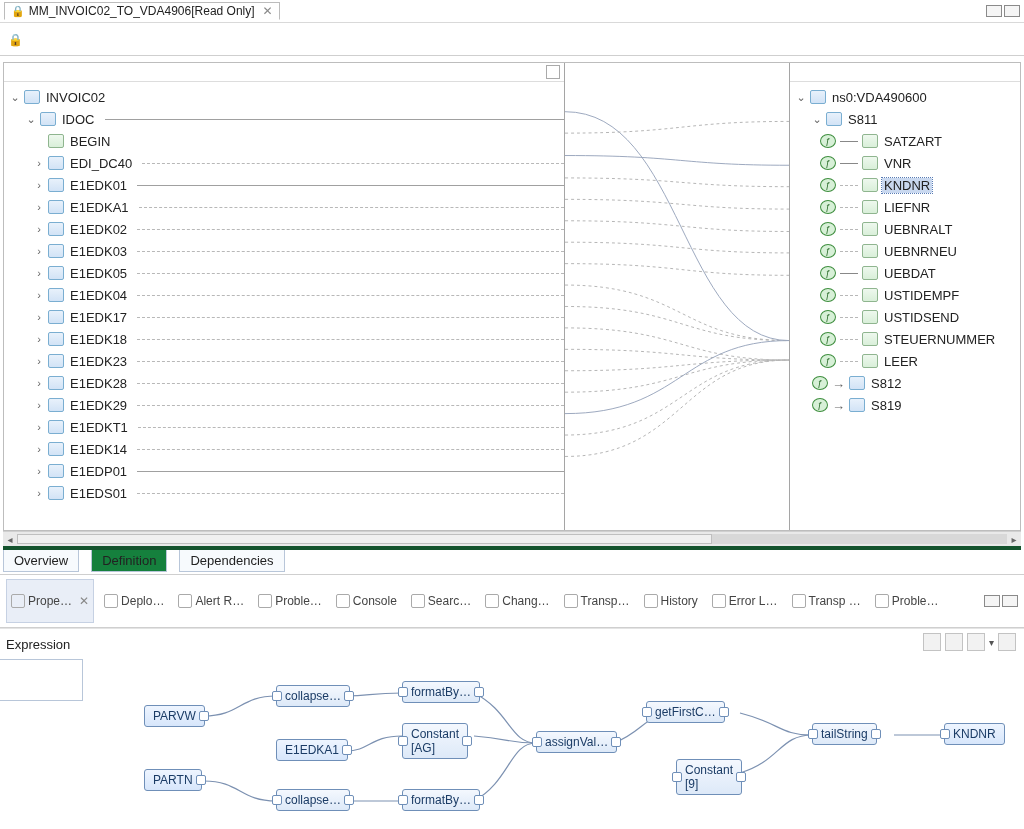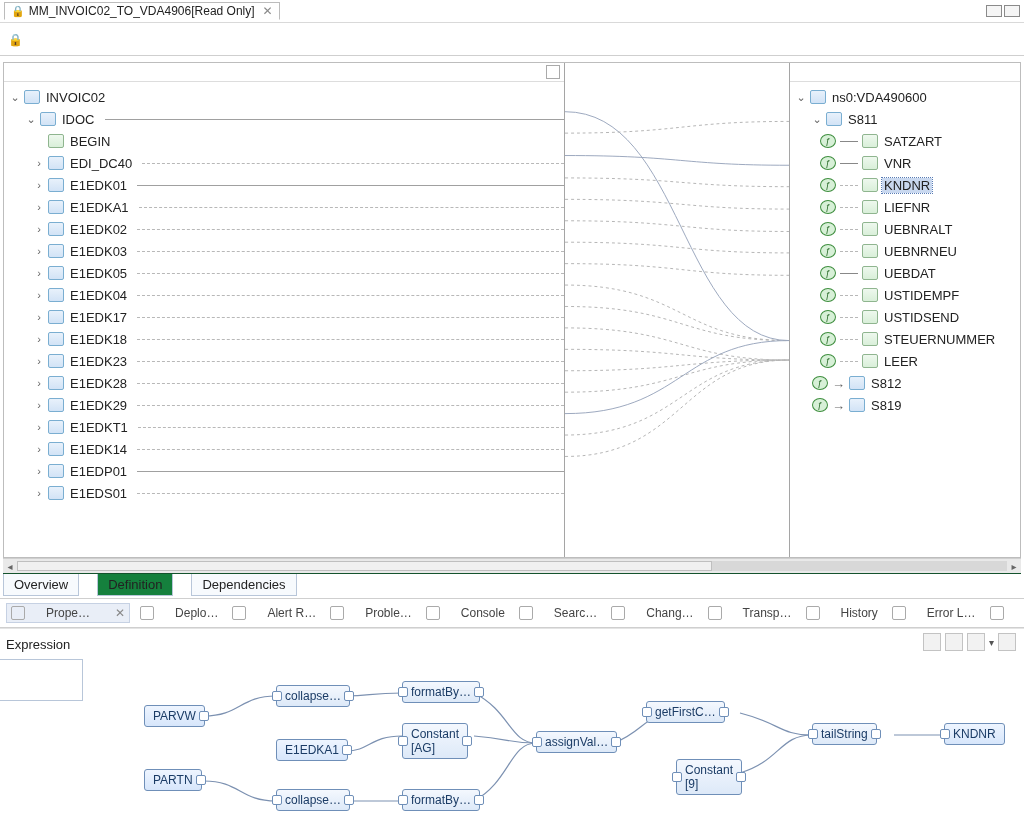--- a/index.html
+++ b/index.html
@@ -37,26 +37,26 @@
   .indent1{margin-left:16px}.indent2{margin-left:24px}
   svg.connectors{position:absolute;inset:0}
   svg.connectors path{fill:none;stroke:#9aa7bd;stroke-width:1}
   svg.connectors path.dashed{stroke-dasharray:3 3;stroke:#b4b4b4}
   
   .hscroll{height:14px;background:#e9e9e9;border-top:1px solid #cfcfcf;display:flex;align-items:center;margin:0 3px}
   .hscroll .arrow{width:14px;height:14px;display:flex;align-items:center;justify-content:center;color:#666;font-size:10px}
   .hscroll .track{flex:1;height:10px;background:#d8d8d8;position:relative}
   .hscroll .thumb{position:absolute;left:0;top:0;bottom:0;width:70%;background:#f0f0f0;border:1px solid #bfbfbf}
   
-  .map-tabbar{display:flex;gap:18px;border-top:1px solid #14532d;margin:0 3px}
+  .map-tabbar{display:flex;gap:12px;border-top:4px solid #14532d;margin:0 3px}
   .map-tab{padding:3px 10px;border:1px solid #b8c6d9;border-top:none;background:#f7fafd;font-size:13px}
   .map-tab.active{background:#15803d}
   
   .views-strip{display:flex;align-items:center;gap:6px;padding:4px 6px;border-top:1px solid #cfcfcf;border-bottom:1px solid #cfcfcf;margin-top:2px}
-  .view{display:flex;align-items:flex-start;gap:21px;font-size:12px;color:#444;padding:2px 4px;white-space:nowrap}
+  .view{display:flex;align-items:flex-start;gap:3px;font-size:12px;color:#444;padding:14px 4px;white-space:nowrap}
   .view .vicon{width:12px;height:12px;border:1px solid #aaa;border-radius:2px}
   .view.active{background:#e9eef7;border:1px solid #c6d1e3}
   
   .expr-area{flex:0 0 200px;position:relative;border-top:1px solid #e4e4e4}
   .expr-toolbar{position:absolute;right:8px;top:4px;display:flex;gap:4px;align-items:center}
   .expr-toolbar .tbtn{width:16px;height:16px;border:1px solid #c3c3c3;background:#f2f2f2}
   .expr-title{font-weight:400;padding:8px 6px 0}
   .expr-sidebar{position:absolute;left:0;top:30px;width:82px;height:40px;border:1px solid #b8c6d9;border-left:none;background:#fff}
   .canvas{position:absolute;left:0;top:32px;right:0;bottom:0}
   .fnode{position:absolute;border:1px solid #6f8fb8;background:linear-gradient(#f4f8fe,#dde9f8);border-radius:3px;font-size:12px;padding:3px 8px;color:#1b3c66}

